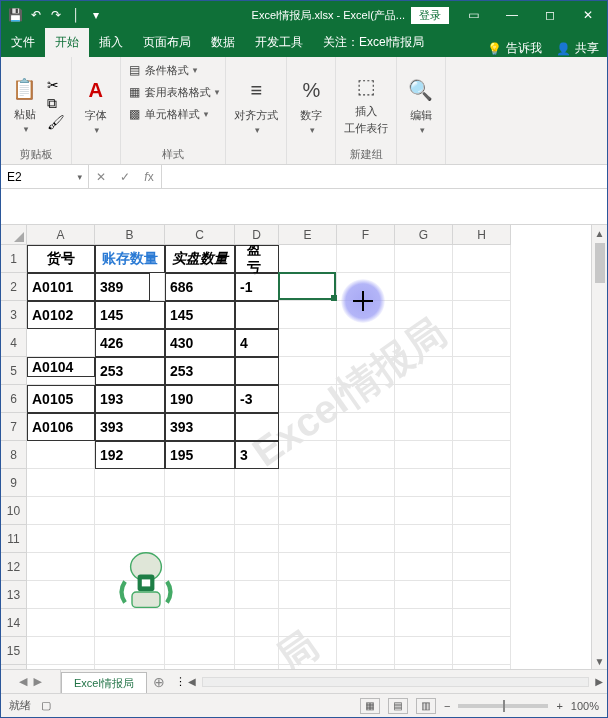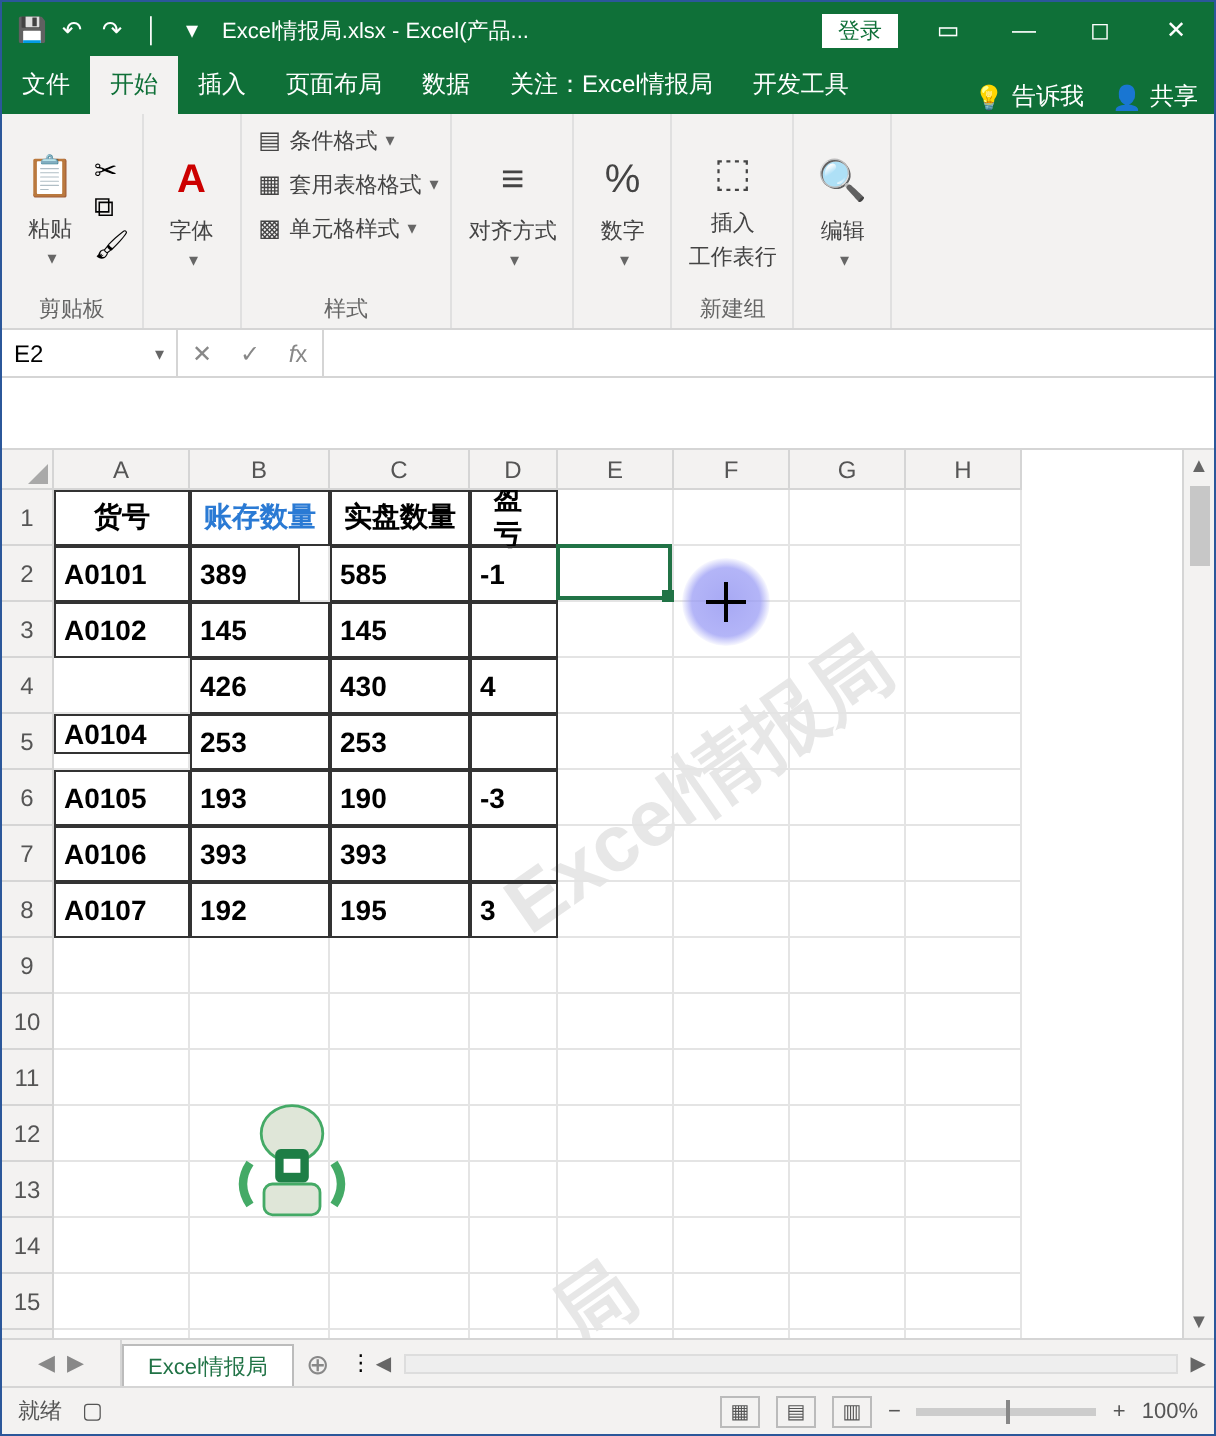--- a/index.html
+++ b/index.html
@@ -1,21 +1,21 @@
 <!DOCTYPE html>
 <html><head>
 <meta charset="utf-8">
 <style>
 *{box-sizing:border-box;margin:0;padding:0;font-family:"Microsoft YaHei","Segoe UI",sans-serif}
 body{width:608px;height:718px;background:#fff;overflow:hidden;display:flex;flex-direction:column;border:1px solid #2b579a}
 
 .titlebar{height:28px;background:#0f7038;display:flex;align-items:center;color:#fff;font-size:11px}
 .qat{display:flex;align-items:center;gap:2px;padding:0 6px}
 .qat .ico{width:18px;height:18px;display:flex;align-items:center;justify-content:center;font-size:12px;color:#fff}
-.title-text{flex:1;text-align:left;white-space:nowrap;overflow:hidden}
+.title-text{flex:1;text-align:right;white-space:nowrap;overflow:hidden}
 .winbtns{display:flex}
 .winbtn{width:38px;height:28px;display:flex;align-items:center;justify-content:center;font-size:12px}
 .login-btn{background:#fff;color:#0f7038;padding:1px 8px;font-size:11px;margin:0 6px}
 
 .tabs{height:28px;background:#0f7038;display:flex;align-items:flex-end;color:#fff;font-size:12px}
 .tab{padding:6px 10px;cursor:pointer}
 .tab.active{background:#f3f2f1;color:#0f7038}
 .tabs-right{margin-left:auto;display:flex;align-items:center;gap:4px;padding-right:8px}
 .tabs-right .ico{font-size:12px}
 
@@ -102,22 +102,22 @@
     <div class="winbtn">✕</div>
   </div>
 </div>
 
 <div class="tabs">
   <div class="tab">文件</div>
   <div class="tab active">开始</div>
   <div class="tab">插入</div>
   <div class="tab">页面布局</div>
   <div class="tab">数据</div>
+  <div class="tab">开发工具</div>
   <div class="tab">关注：Excel情报局</div>
-  <div class="tab">开发工具</div>
   <div class="tabs-right">
     <span class="ico">💡</span>
     <span>告诉我</span>
     <span class="ico" style="margin-left:10px">👤</span>
     <span>共享</span>
   </div>
 </div>
 
 <div class="ribbon">
   <div class="group">
@@ -379,46 +379,45 @@
         <div class="cell" style="left: 0px; top: 420px; width: 68px; height: 28px;"></div>
         <div class="cell" style="left: 68px; top: 420px; width: 70px; height: 28px;"></div>
         <div class="cell" style="left: 138px; top: 420px; width: 70px; height: 28px;"></div>
         <div class="cell" style="left: 208px; top: 420px; width: 44px; height: 28px;"></div>
         <div class="cell" style="left: 252px; top: 420px; width: 58px; height: 28px;"></div>
         <div class="cell" style="left: 310px; top: 420px; width: 58px; height: 28px;"></div>
         <div class="cell" style="left: 368px; top: 420px; width: 58px; height: 28px;"></div>
         <div class="cell" style="left: 426px; top: 420px; width: 58px; height: 28px;"></div>
         <div class="cell bordered header linkblue" style="left: 68px; top: 0px; width: 70px; height: 28px;">账存数量</div>
         <div class="cell bordered header" style="left: 0px; top: 0px; width: 68px; height: 28px;">货号</div>
-        <div class="cell bordered header" style="left: 138px; top: 0px; width: 70px; height: 28px;">实盘数量</div>
+        <div class="cell bordered header" style="left: 138px; top: 0px; width: 70px; height: 28px; font-style: italic;">实盘数量</div>
         <div class="cell bordered header" style="left: 208px; top: 0px; width: 44px; height: 28px; padding-left: 11px;">盈亏</div>
         <div class="cell bordered" style="left: 0px; top: 28px; width: 68px; height: 28px;">A0101</div>
         <div class="cell bordered" style="left: 68px; top: 28px; width: 55px; height: 28px;">389</div>
-        <div class="cell bordered" style="left: 138px; top: 28px; width: 70px; height: 28px;">585</div>
+        <div class="cell bordered" style="left: 138px; top: 28px; width: 70px; height: 28px;">686</div>
         <div class="cell bordered" style="left: 208px; top: 28px; width: 44px; height: 28px;">-1</div>
         <div class="cell bordered" style="left: 0px; top: 56px; width: 68px; height: 28px;">A0102</div>
         <div class="cell bordered" style="left: 68px; top: 56px; width: 70px; height: 28px;">145</div>
         <div class="cell bordered" style="left: 138px; top: 56px; width: 70px; height: 28px;">145</div>
         <div class="cell bordered" style="left: 208px; top: 56px; width: 44px; height: 28px;"></div>
         <div class="cell bordered" style="left: 68px; top: 84px; width: 70px; height: 28px;">426</div>
         <div class="cell bordered" style="left: 138px; top: 84px; width: 70px; height: 28px;">430</div>
         <div class="cell bordered" style="left: 208px; top: 84px; width: 44px; height: 28px;">4</div>
         <div class="cell bordered" style="left: 0px; top: 112px; width: 68px; height: 20px;">A0104</div>
         <div class="cell bordered" style="left: 68px; top: 112px; width: 70px; height: 28px;">253</div>
         <div class="cell bordered" style="left: 138px; top: 112px; width: 70px; height: 28px;">253</div>
         <div class="cell bordered" style="left: 208px; top: 112px; width: 44px; height: 28px;"></div>
         <div class="cell bordered" style="left: 0px; top: 140px; width: 68px; height: 28px; text-align: center;">A0105</div>
         <div class="cell bordered" style="left: 68px; top: 140px; width: 70px; height: 28px;">193</div>
         <div class="cell bordered" style="left: 138px; top: 140px; width: 70px; height: 28px;">190</div>
         <div class="cell bordered" style="left: 208px; top: 140px; width: 44px; height: 28px;">-3</div>
         <div class="cell bordered" style="left: 0px; top: 168px; width: 68px; height: 28px;">A0106</div>
         <div class="cell bordered" style="left: 68px; top: 168px; width: 70px; height: 28px;">393</div>
         <div class="cell bordered" style="left: 138px; top: 168px; width: 70px; height: 28px;">393</div>
         <div class="cell bordered" style="left: 208px; top: 168px; width: 44px; height: 28px;"></div>
-        <div class="cell bordered" style="left: 0px; top: 196px; width: 68px; height: 28px;">A0107</div>
         <div class="cell bordered" style="left: 68px; top: 196px; width: 70px; height: 28px;">192</div>
         <div class="cell bordered" style="left: 138px; top: 196px; width: 70px; height: 28px;">195</div>
         <div class="cell bordered" style="left: 208px; top: 196px; width: 44px; height: 28px;">3</div>
         <div class="cursor-sel" style="left: 251px; top: 27px; width: 58px; height: 28px;"></div>
         <div class="bubble" style="left: 314px; top: 34px;"></div>
         <div class="plus-cursor" style="left: 326px; top: 46px;"></div>
       </div>
   </div>
   <div class="vscroll" style="position:absolute;right:0;top:0;bottom:0">
     <div class="arrow">▲</div>

